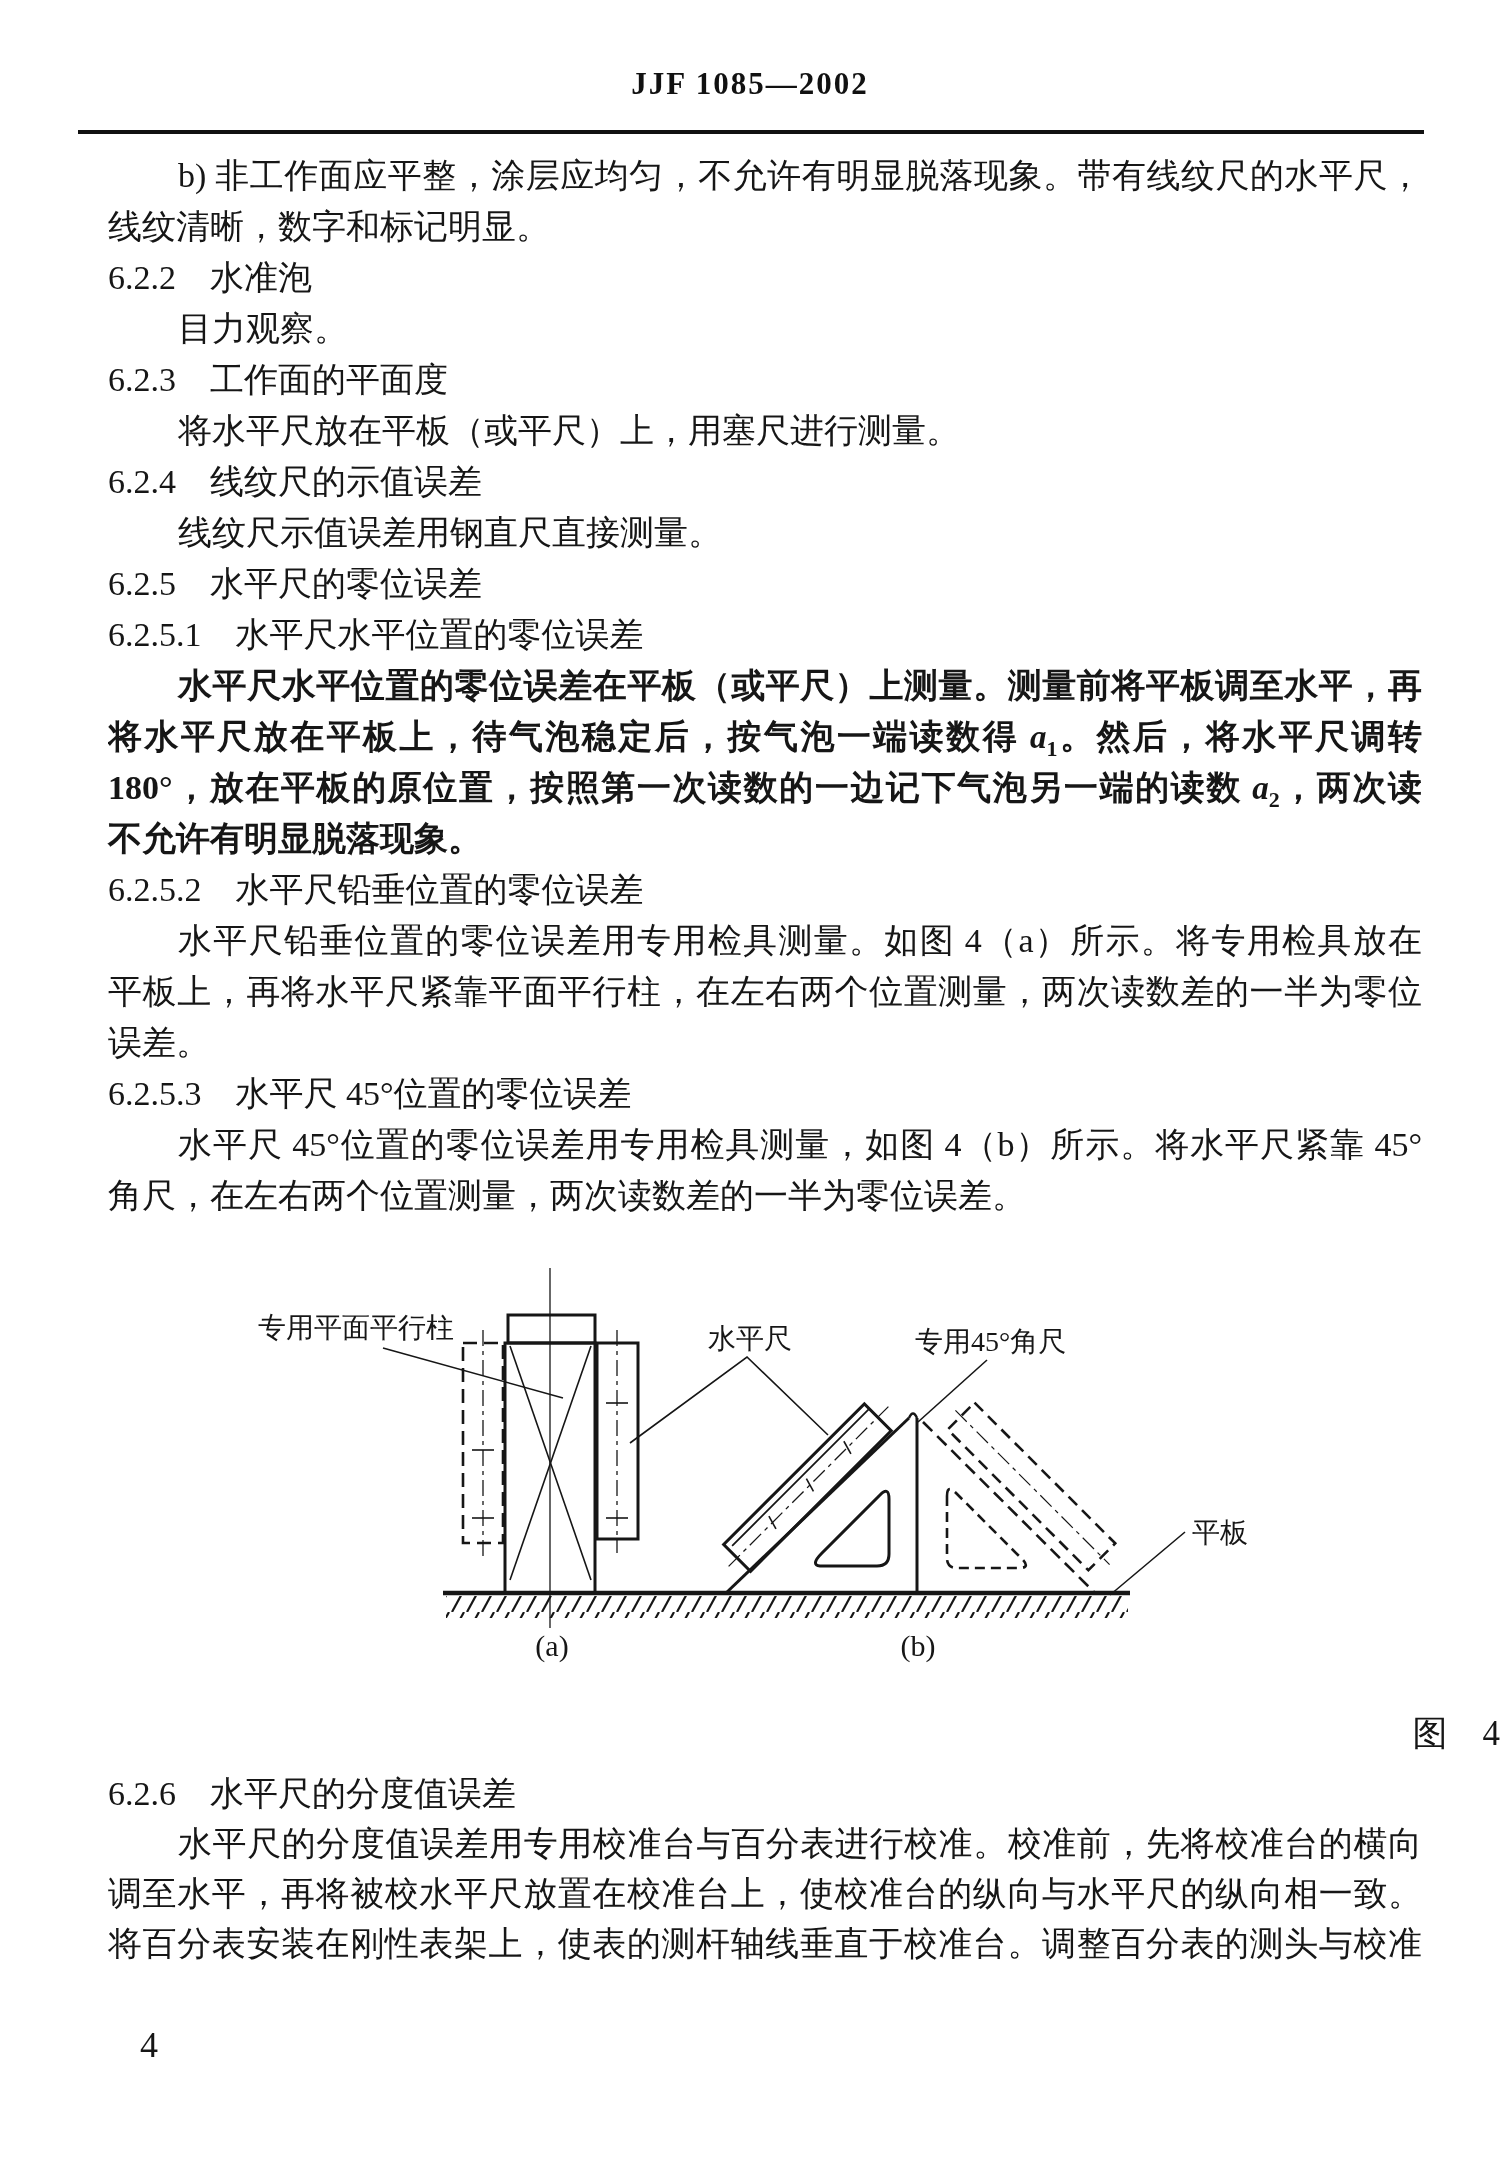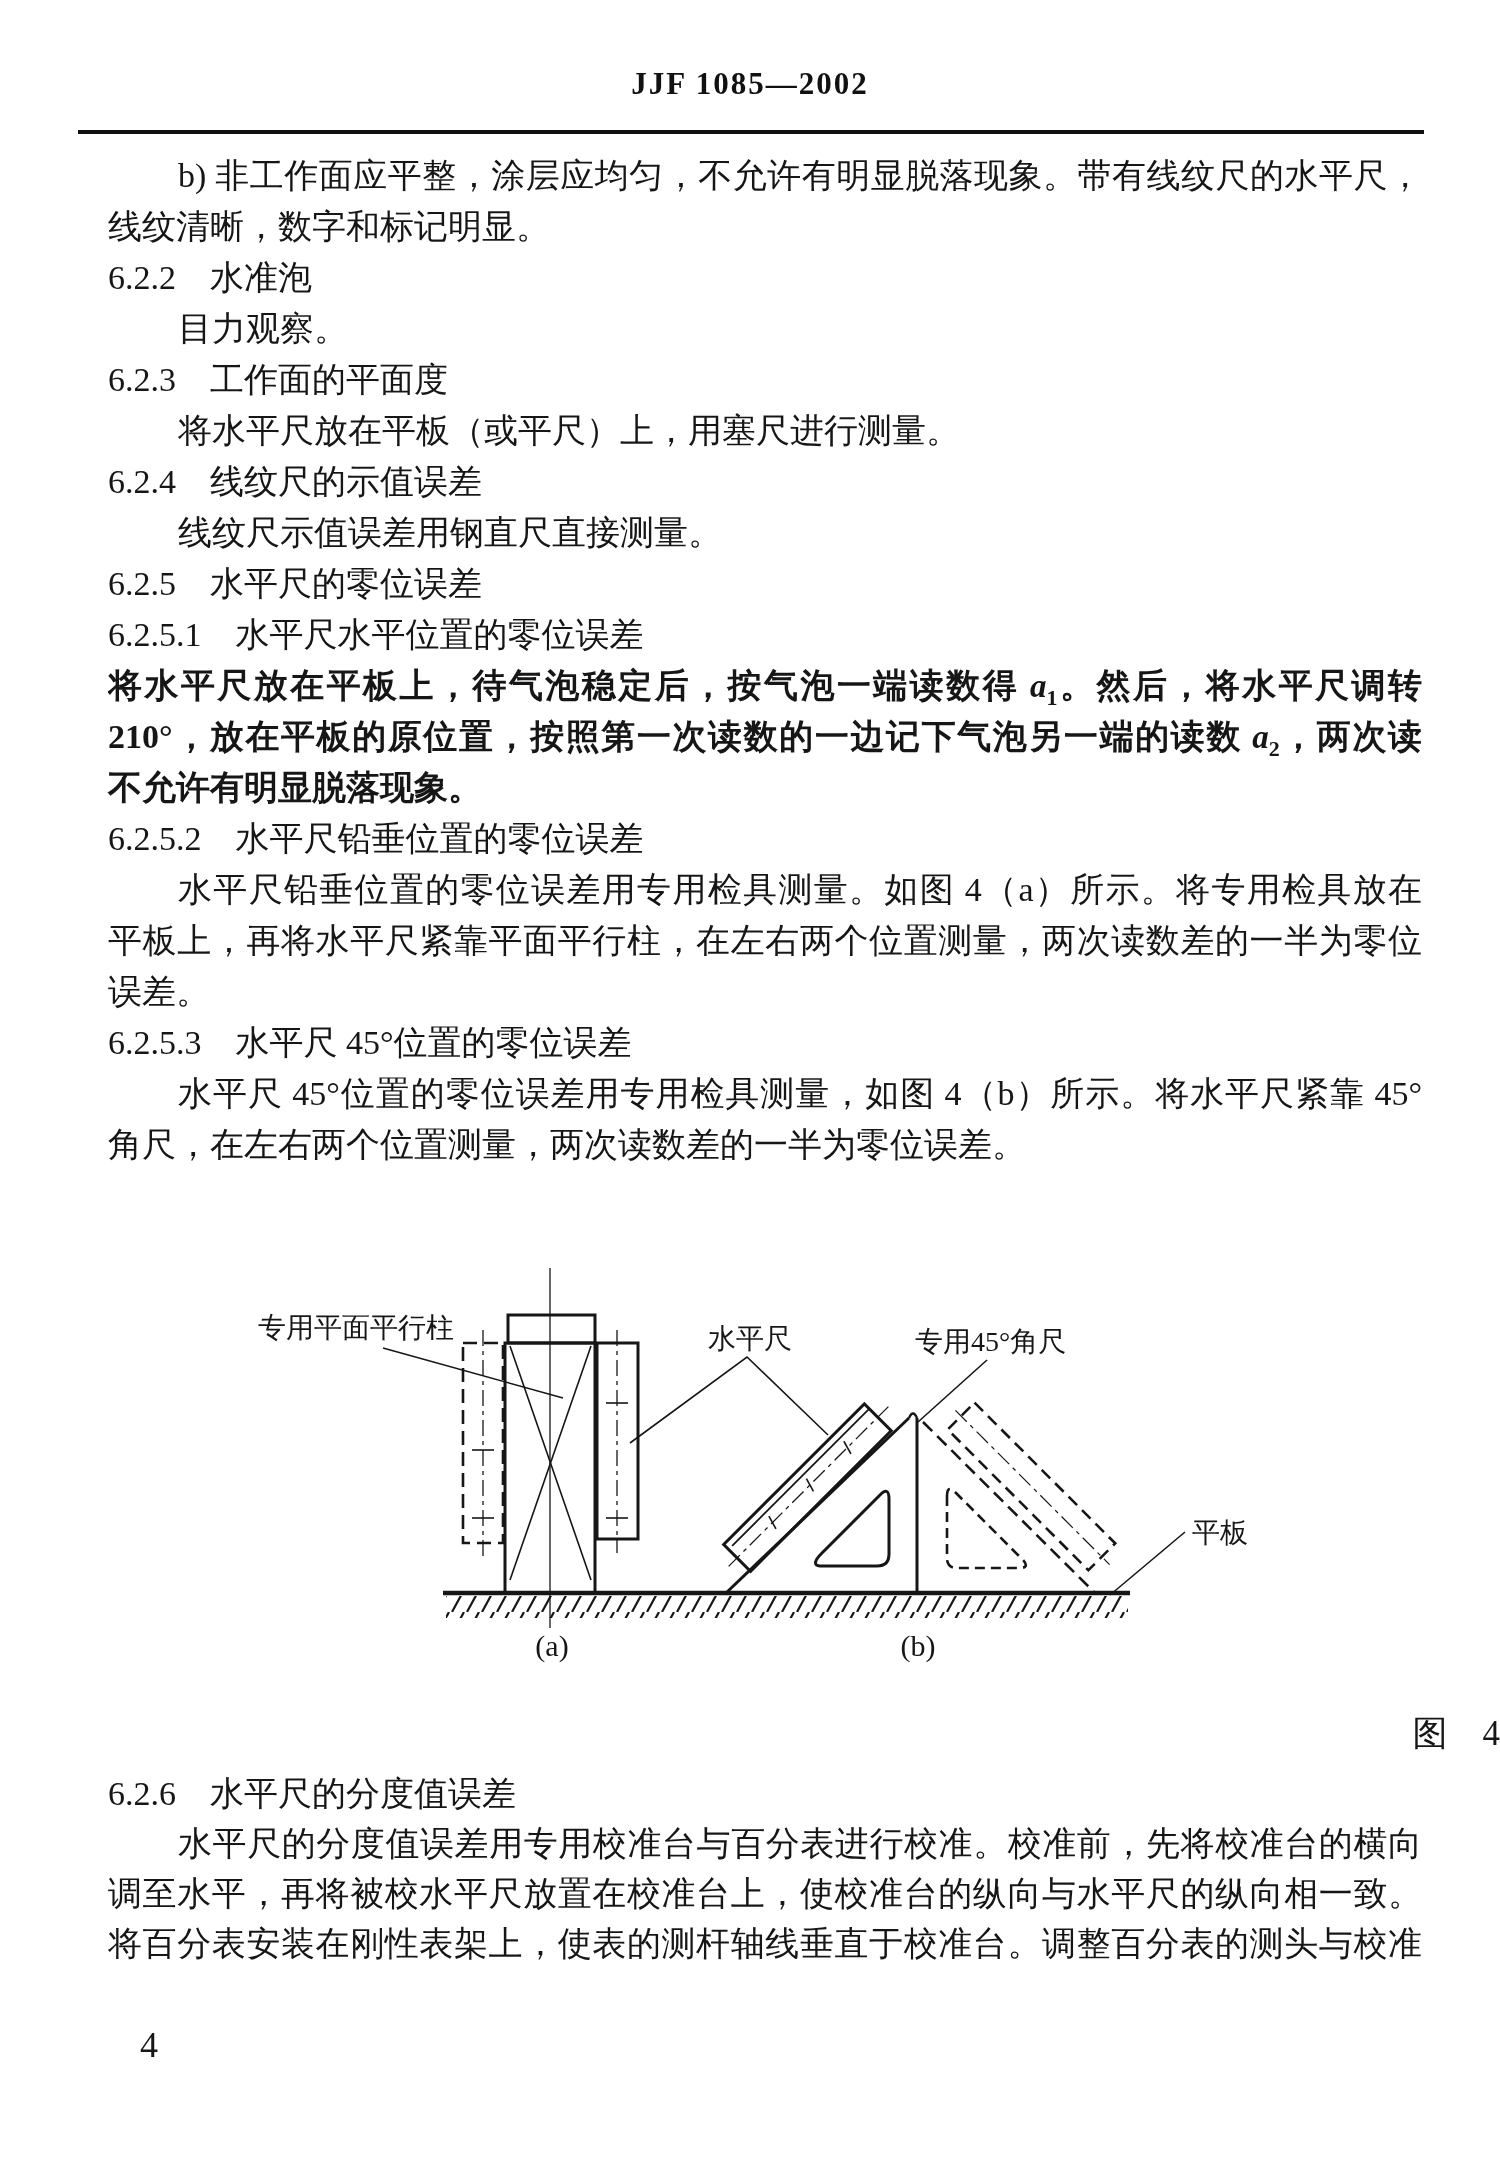--- a/index.html
+++ b/index.html
@@ -55,22 +55,23 @@
     <div class="ln ind j">b) 非工作面应平整，涂层应均匀，不允许有明显脱落现象。带有线纹尺的水平尺，</div>
     <div class="ln">线纹清晰，数字和标记明显。</div>
     <div class="ln">6.2.2　水准泡</div>
     <div class="ln ind">目力观察。</div>
     <div class="ln">6.2.3　工作面的平面度</div>
     <div class="ln ind">将水平尺放在平板（或平尺）上，用塞尺进行测量。</div>
     <div class="ln">6.2.4　线纹尺的示值误差</div>
     <div class="ln ind">线纹尺示值误差用钢直尺直接测量。</div>
     <div class="ln">6.2.5　水平尺的零位误差</div>
     <div class="ln">6.2.5.1　水平尺水平位置的零位误差</div>
+    <div class="ln ind j bold">水平尺水平位置的零位误差在平板（或平尺）上测量。测量前将平板调至水平，再</div>
     <div class="ln j bold"><span>将水平尺放在平板上，待气泡稳定后，按气泡一端读数得 </span><span class="var"><i>a</i><sub>1</sub></span><span>。然后，将水平尺调转</span></div>
-    <div class="ln j bold"><span>210°，放在平板的原位置，按照第一次读数的一边记下气泡另一端的读数 </span><span class="var"><i>a</i><sub>2</sub></span><span>，两次读</span></div>
+    <div class="ln j bold"><span>180°，放在平板的原位置，按照第一次读数的一边记下气泡另一端的读数 </span><span class="var"><i>a</i><sub>2</sub></span><span>，两次读</span></div>
     <div class="ln bold">不允许有明显脱落现象。</div>
     <div class="ln">6.2.5.2　水平尺铅垂位置的零位误差</div>
     <div class="ln ind j">水平尺铅垂位置的零位误差用专用检具测量。如图 4（a）所示。将专用检具放在</div>
     <div class="ln j">平板上，再将水平尺紧靠平面平行柱，在左右两个位置测量，两次读数差的一半为零位</div>
     <div class="ln">误差。</div>
     <div class="ln">6.2.5.3　水平尺 45°位置的零位误差</div>
     <div class="ln ind j">水平尺 45°位置的零位误差用专用检具测量，如图 4（b）所示。将水平尺紧靠 45°</div>
     <div class="ln">角尺，在左右两个位置测量，两次读数差的一半为零位误差。</div>
   </div>
 

